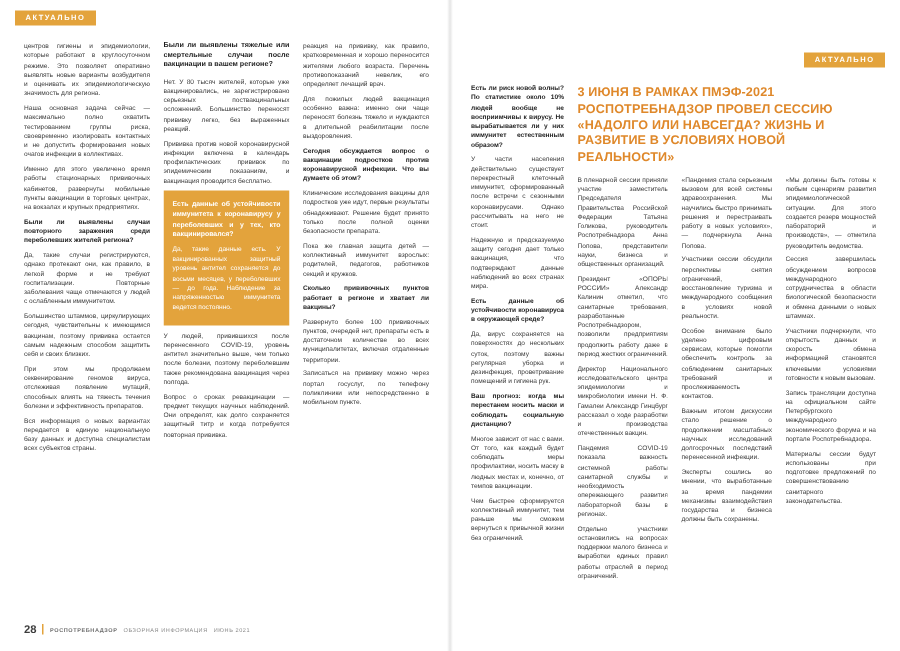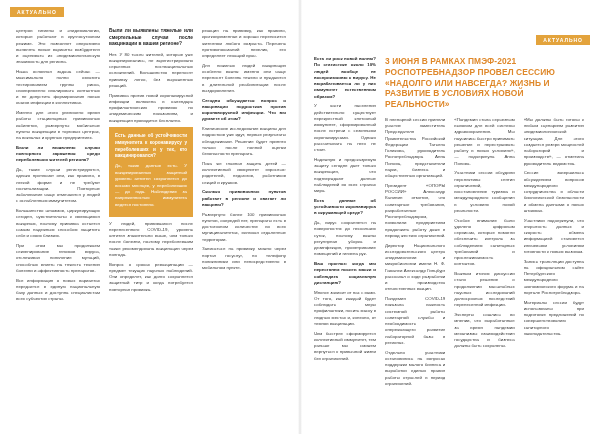--- a/index.html
+++ b/index.html
@@ -125,20 +125,27 @@
           <p class="para">Для пожилых людей вакцинация особенно важна: именно они чаще переносят болезнь тяжело и нуждаются в длительной реабилитации после выздоровления.</p>
           <p class="para bold">Сегодня обсуждается вопрос о вакцинации подростков против коронавирусной инфекции. Что вы думаете об этом?</p>
           <p class="para">Клинические исследования вакцины для подростков уже идут, первые результаты обнадеживают. Решение будет принято только после полной оценки безопасности препарата.</p>
           <p class="para">Пока же главная защита детей — коллективный иммунитет взрослых: родителей, педагогов, работников секций и кружков.</p>
           <p class="para bold">Сколько прививочных пунктов работает в регионе и хватает ли вакцины?</p>
           <p class="para">Развернуто более 100 прививочных пунктов, очередей нет, препараты есть в достаточном количестве во всех муниципалитетах, включая отдаленные территории.</p>
           <p class="para">Записаться на прививку можно через портал госуслуг, по телефону поликлиники или непосредственно в мобильном пункте.</p>
         </div>
     </div>
 
+    <div class="footer footer-left">
+      <span class="pagenum">28</span>
+      <span class="fsep"></span>
+      <span class="mag">РОСПОТРЕБНАДЗОР</span>
+      <span>ОБЗОРНАЯ ИНФОРМАЦИЯ</span>
+      <span>июнь 2021</span>
+    </div>
   </div>
 
   <div class="page right">
     <div class="tag tag-right">
       <span>АКТУАЛЬНО</span>
     </div>
 
     <div class="right-layout">
       <div class="col col-first">
           <p class="para bold">Есть ли риск новой волны? По статистике около 10% людей вообще не восприимчивы к вирусу. Не вырабатывается ли у них иммунитет естественным образом?</p>

